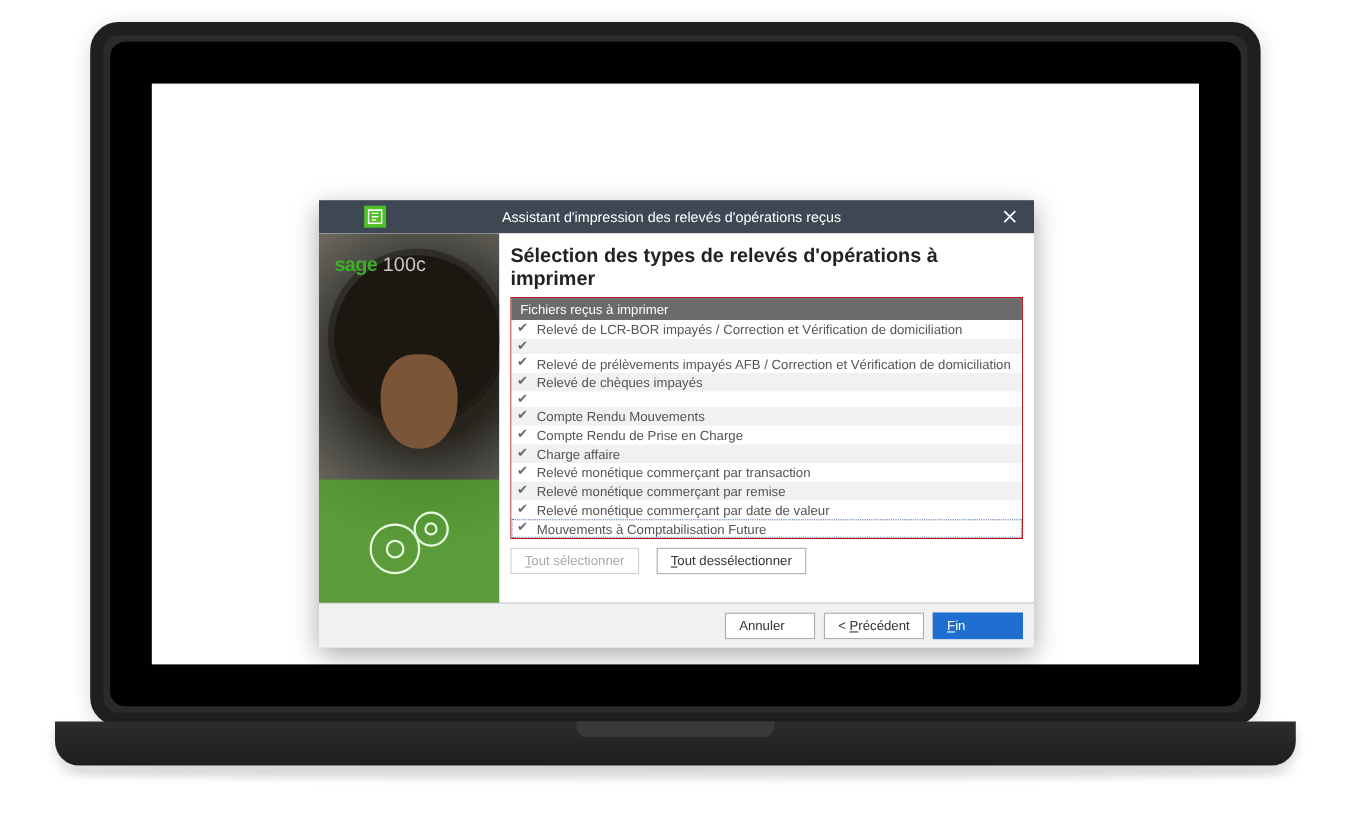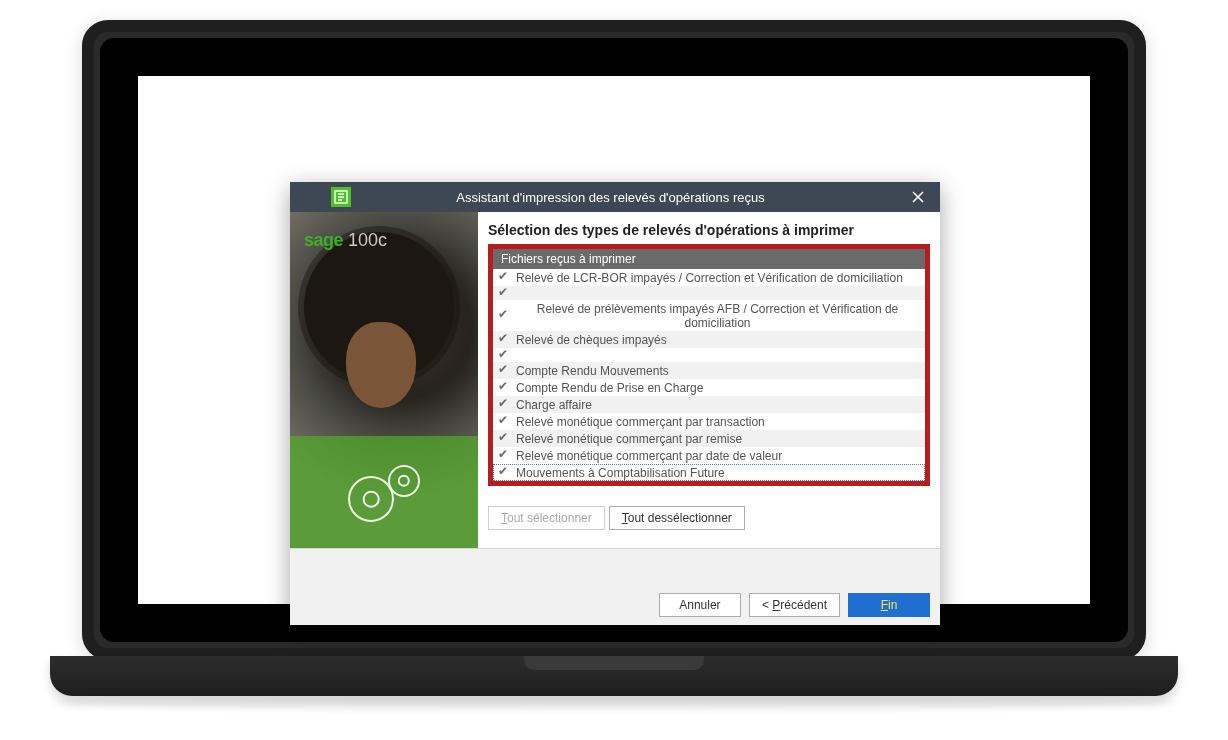--- a/index.html
+++ b/index.html
@@ -51,21 +51,21 @@
   }
   .title-text { flex:1; text-align:center; margin-left:-34px; }
   .close-btn {
     width:44px; height:30px; display:flex; align-items:center; justify-content:center;
     color:#fff; font-size:15px; cursor:pointer;
   }
 
   .dialog-body { display:flex; background:#fff; }
 
   
-  .side-panel { width:188px; height:336px; position:relative; overflow:hidden; }
+  .side-panel { width:164px; height:336px; position:relative; overflow:hidden; }
   .side-img {
     position:absolute; inset:0;
     background: radial-gradient(circle at 60% 35%, #3a3227 0%, #27231d 28%, #4a4a44 45%, #7a7468 70%);
   }
   .side-img::before {
     
     content:""; position:absolute; left:14px; top:20px; width:150px; height:150px;
     background:#1d1711; border-radius:50%;
     box-shadow: 0 0 0 6px rgba(20,16,10,0.4);
   }
@@ -88,23 +88,23 @@
     border:2px solid #e9ffe1; border-radius:50%; position:relative;
     display:inline-block;
   }
   .gear::before { content:""; position:absolute; left:50%; top:50%; width:30%; height:30%;
     border:2px solid #e9ffe1; border-radius:50%; transform:translate(-50%,-50%); }
   .gear.big { width:46px; height:46px; margin-top:14px; }
   .gear.small { width:32px; height:32px; margin-left:-6px; margin-top:-22px; }
 
   
   .content { flex:1; padding:6px 10px 10px 10px; font-size:12px; color:#333; }
-  .section-title { font-weight:700; font-size:14px; margin:4px 0 6px 0; color:#222; }
+  .section-title { font-weight:700; font-size:18px; margin:4px 0 6px 0; color:#222; }
   .list-box {
-    border:5px solid #b91c1c; background:#fff;
+    border:1px solid #b91c1c; background:#fff;
   }
   .list-header {
     background:#6b6b6b; color:#fff; font-size:12px; padding:3px 8px;
   }
   .list-items { }
   .list-item {
     padding:1.5px 6px; display:flex; align-items:center; gap:6px;
     font-size:12px; color:#545454; cursor:default;text-align:center;
   }
   .list-item:nth-child(odd){ background:#fff; }
@@ -113,37 +113,37 @@
     outline:1px dotted #5a7bb8; outline-offset:-1px;
     background:#fff;
   }
   .check {
     width:11px; height:11px; position:relative; flex:0 0 11px;
   }
   .check::before {
     content:"✔"; position:absolute; left:-1px; top:-3px; font-size:12px; color:#6a6a6a;
   }
 
-  .btn-row { display:flex; gap:4px; margin-top:20px; }
+  .btn-row { display:flex; gap:16px; margin-top:8px; }
   .btn {
     font-size:12px; padding:4px 12px; background:#fff; border:1px solid #adadad;
     color:#333; cursor:pointer;
   }
   .btn[disabled] { color:#a9a9a9; border-color:#cfcfcf; cursor:default; }
   .btn .ul { text-decoration:underline; }
 
   
   .bottom-bar {
     background:#f1f1f1; border-top:1px solid #d7d7d7;
     display:flex; justify-content:flex-end; gap:8px;
     padding:8px 10px;
   }
-  .bottom-bar .btn { min-width:82px; text-align:center;margin-top:36px; }
+  .bottom-bar .btn { min-width:82px; text-align:left; }
   .btn.primary {
-    background:#1f6fd0; border-color:#1f6fd0; color:#fde047;
+    background:#1f6fd0; border-color:#1f6fd0; color:#ffffff;
   }
 </style>
 </head>
 <body>
 
 <div class="laptop">
   <div class="laptop-screen-border">
     <div class="laptop-screen">
 
       <div class="dialog">

